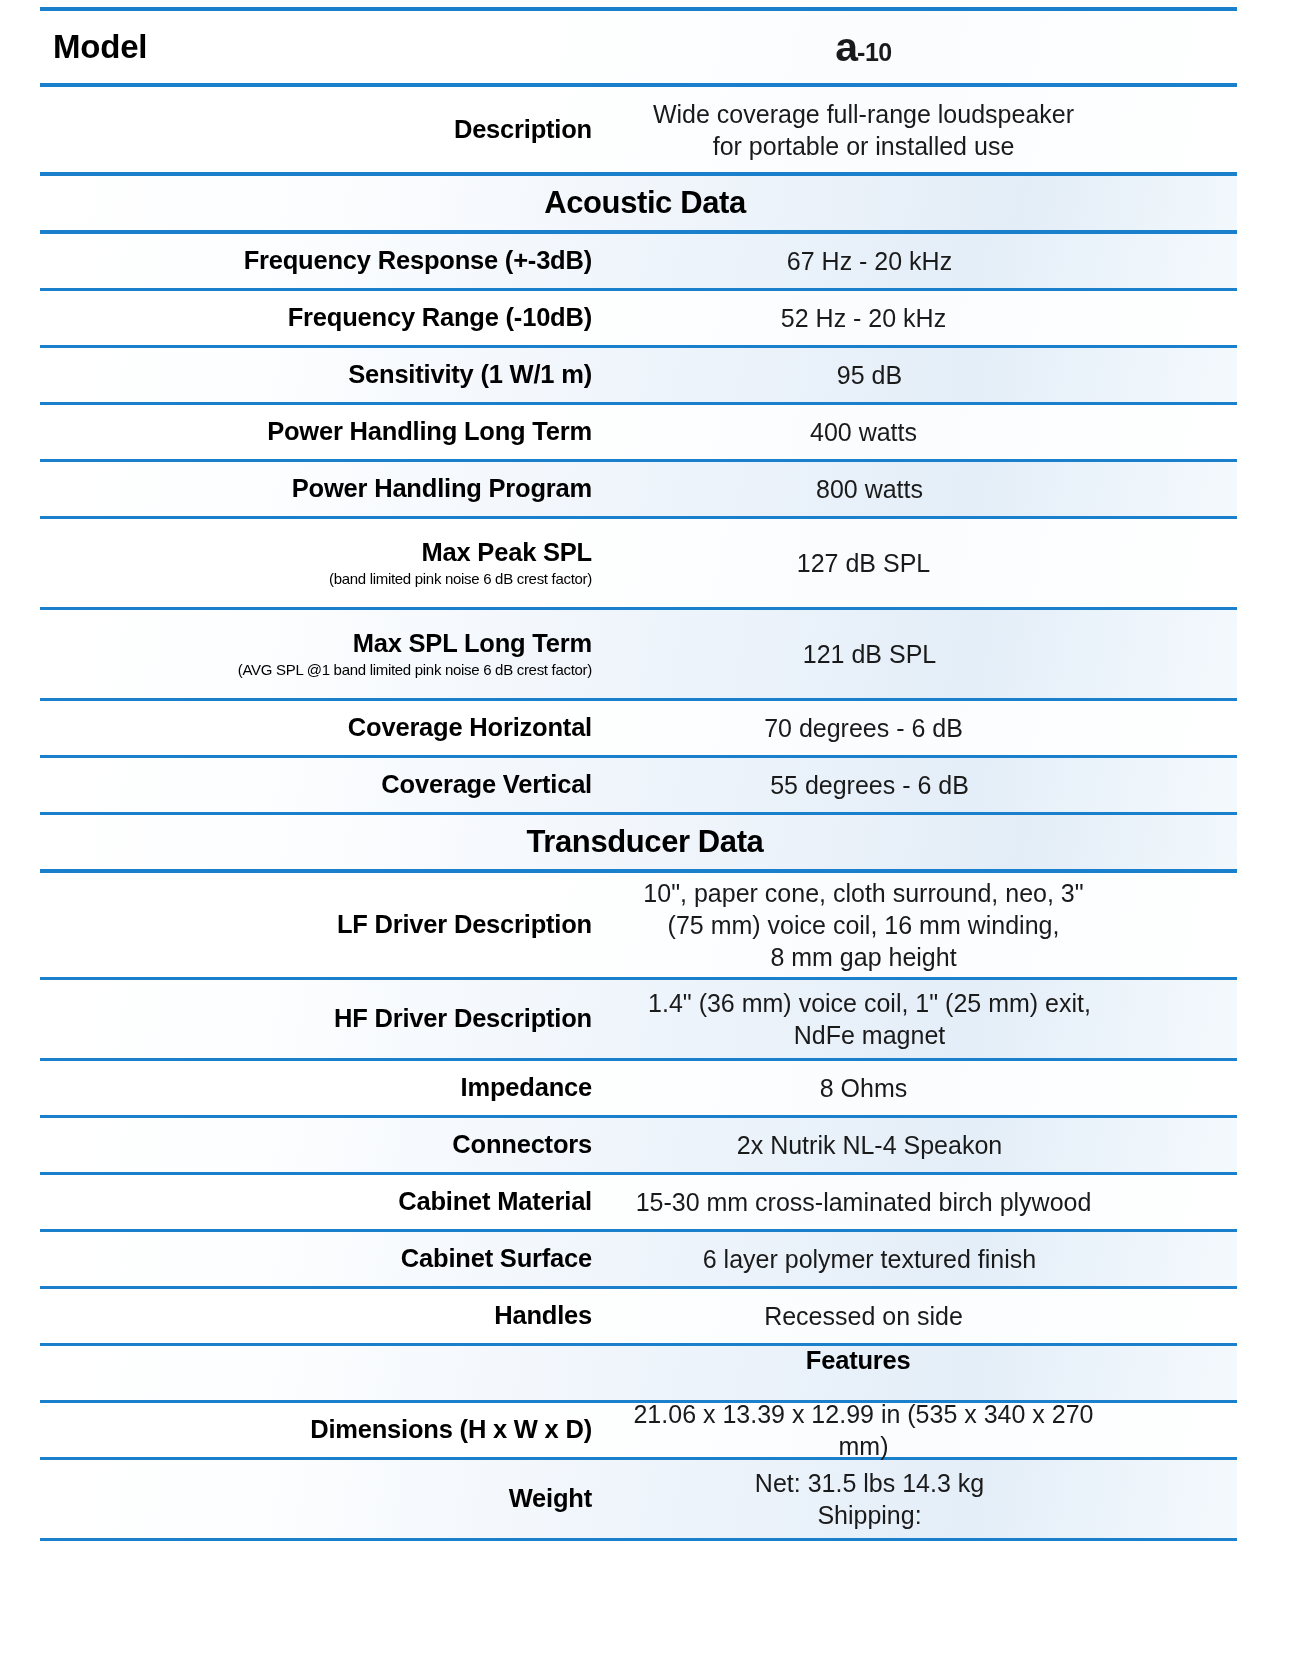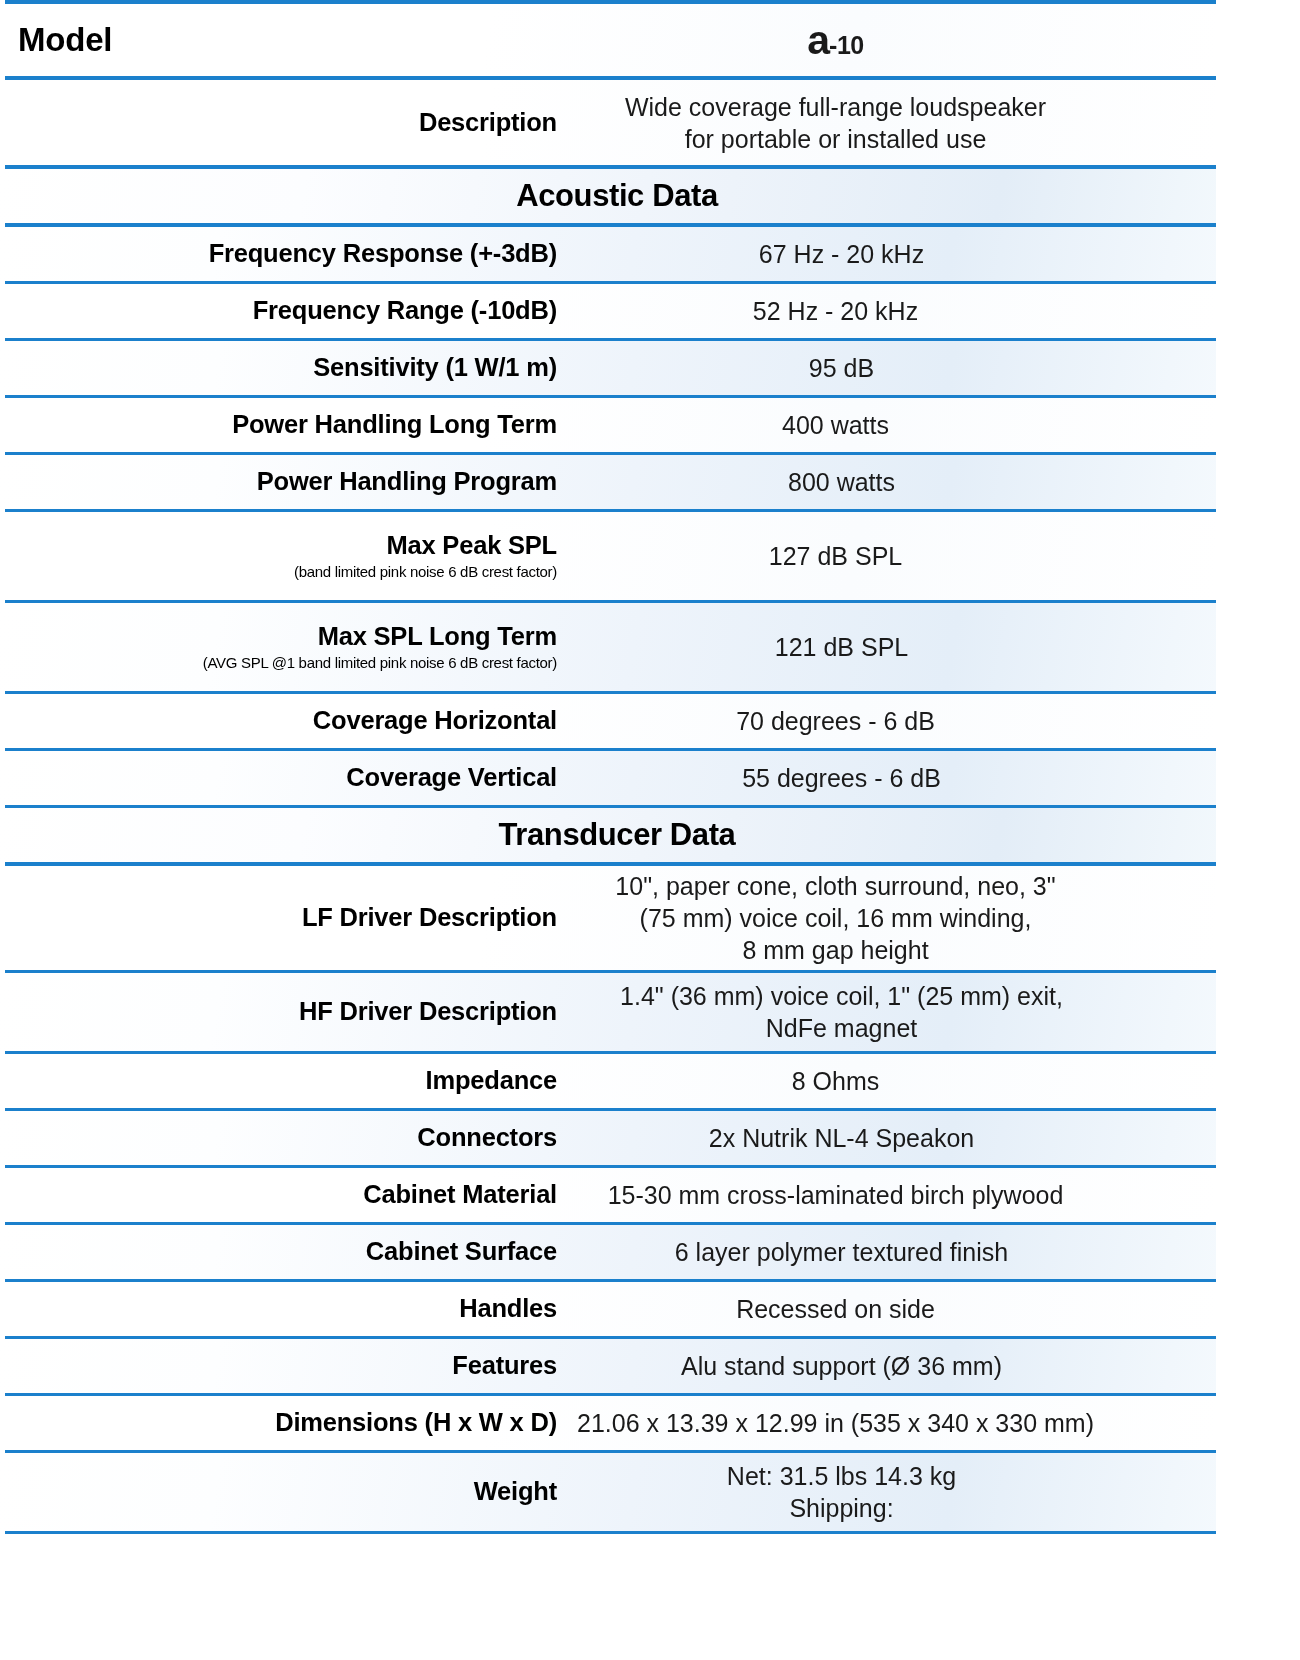--- a/index.html
+++ b/index.html
@@ -11,21 +11,22 @@
     width: 1300px;
     height: 1660px;
     font-family: "Liberation Sans", sans-serif;
     color: #000000;
     overflow: hidden;
   }
 
   .spec-sheet {
     width: 1216px;
     box-sizing: border-box;
-    padding: 0;
+    padding: 7px;
+    margin-left: 28px;
   }
 
   
   .rule {
     height: 4px;
     background: #1b80cc;
     margin-left: 5px;
     margin-right: 0px;
   }
   .rule.thin { height: 3px; }
@@ -222,28 +223,28 @@
       <div class="row tint" style="height: 54px;">
         <div class="label-cell">Cabinet Surface</div>
         <div class="value-cell">6 layer polymer textured finish</div>
       </div>
       <div class="rule thin"></div>
       <div class="row plain" style="height: 54px;">
         <div class="label-cell">Handles</div>
         <div class="value-cell">Recessed on side</div>
       </div>
       <div class="rule thin"></div>
-      <div class="row tint" style="height: 54px;">
+      <div class="row tint" style="height: 54px; flex-direction: column;">
         <div class="label-cell">Features</div>
         <div class="value-cell">Alu stand support (Ø 36 mm)</div>
       </div>
       <div class="rule thin"></div>
       <div class="row plain" style="height: 54px;">
         <div class="label-cell">Dimensions (H x W x D)</div>
-        <div class="value-cell">21.06 x 13.39 x 12.99 in (535 x 340 x 330 mm)</div>
+        <div class="value-cell">21.06 x 13.39 x 12.99 in (535 x 340 x 270 mm)</div>
       </div>
       <div class="rule thin"></div>
       <div class="row tint" style="height: 78px;">
         <div class="label-cell">Weight</div>
         <div class="value-cell">Net: 31.5 lbs 14.3 kg<br>Shipping:</div>
       </div>
       <div class="rule thin"></div>
     </div>
 </div>
 

